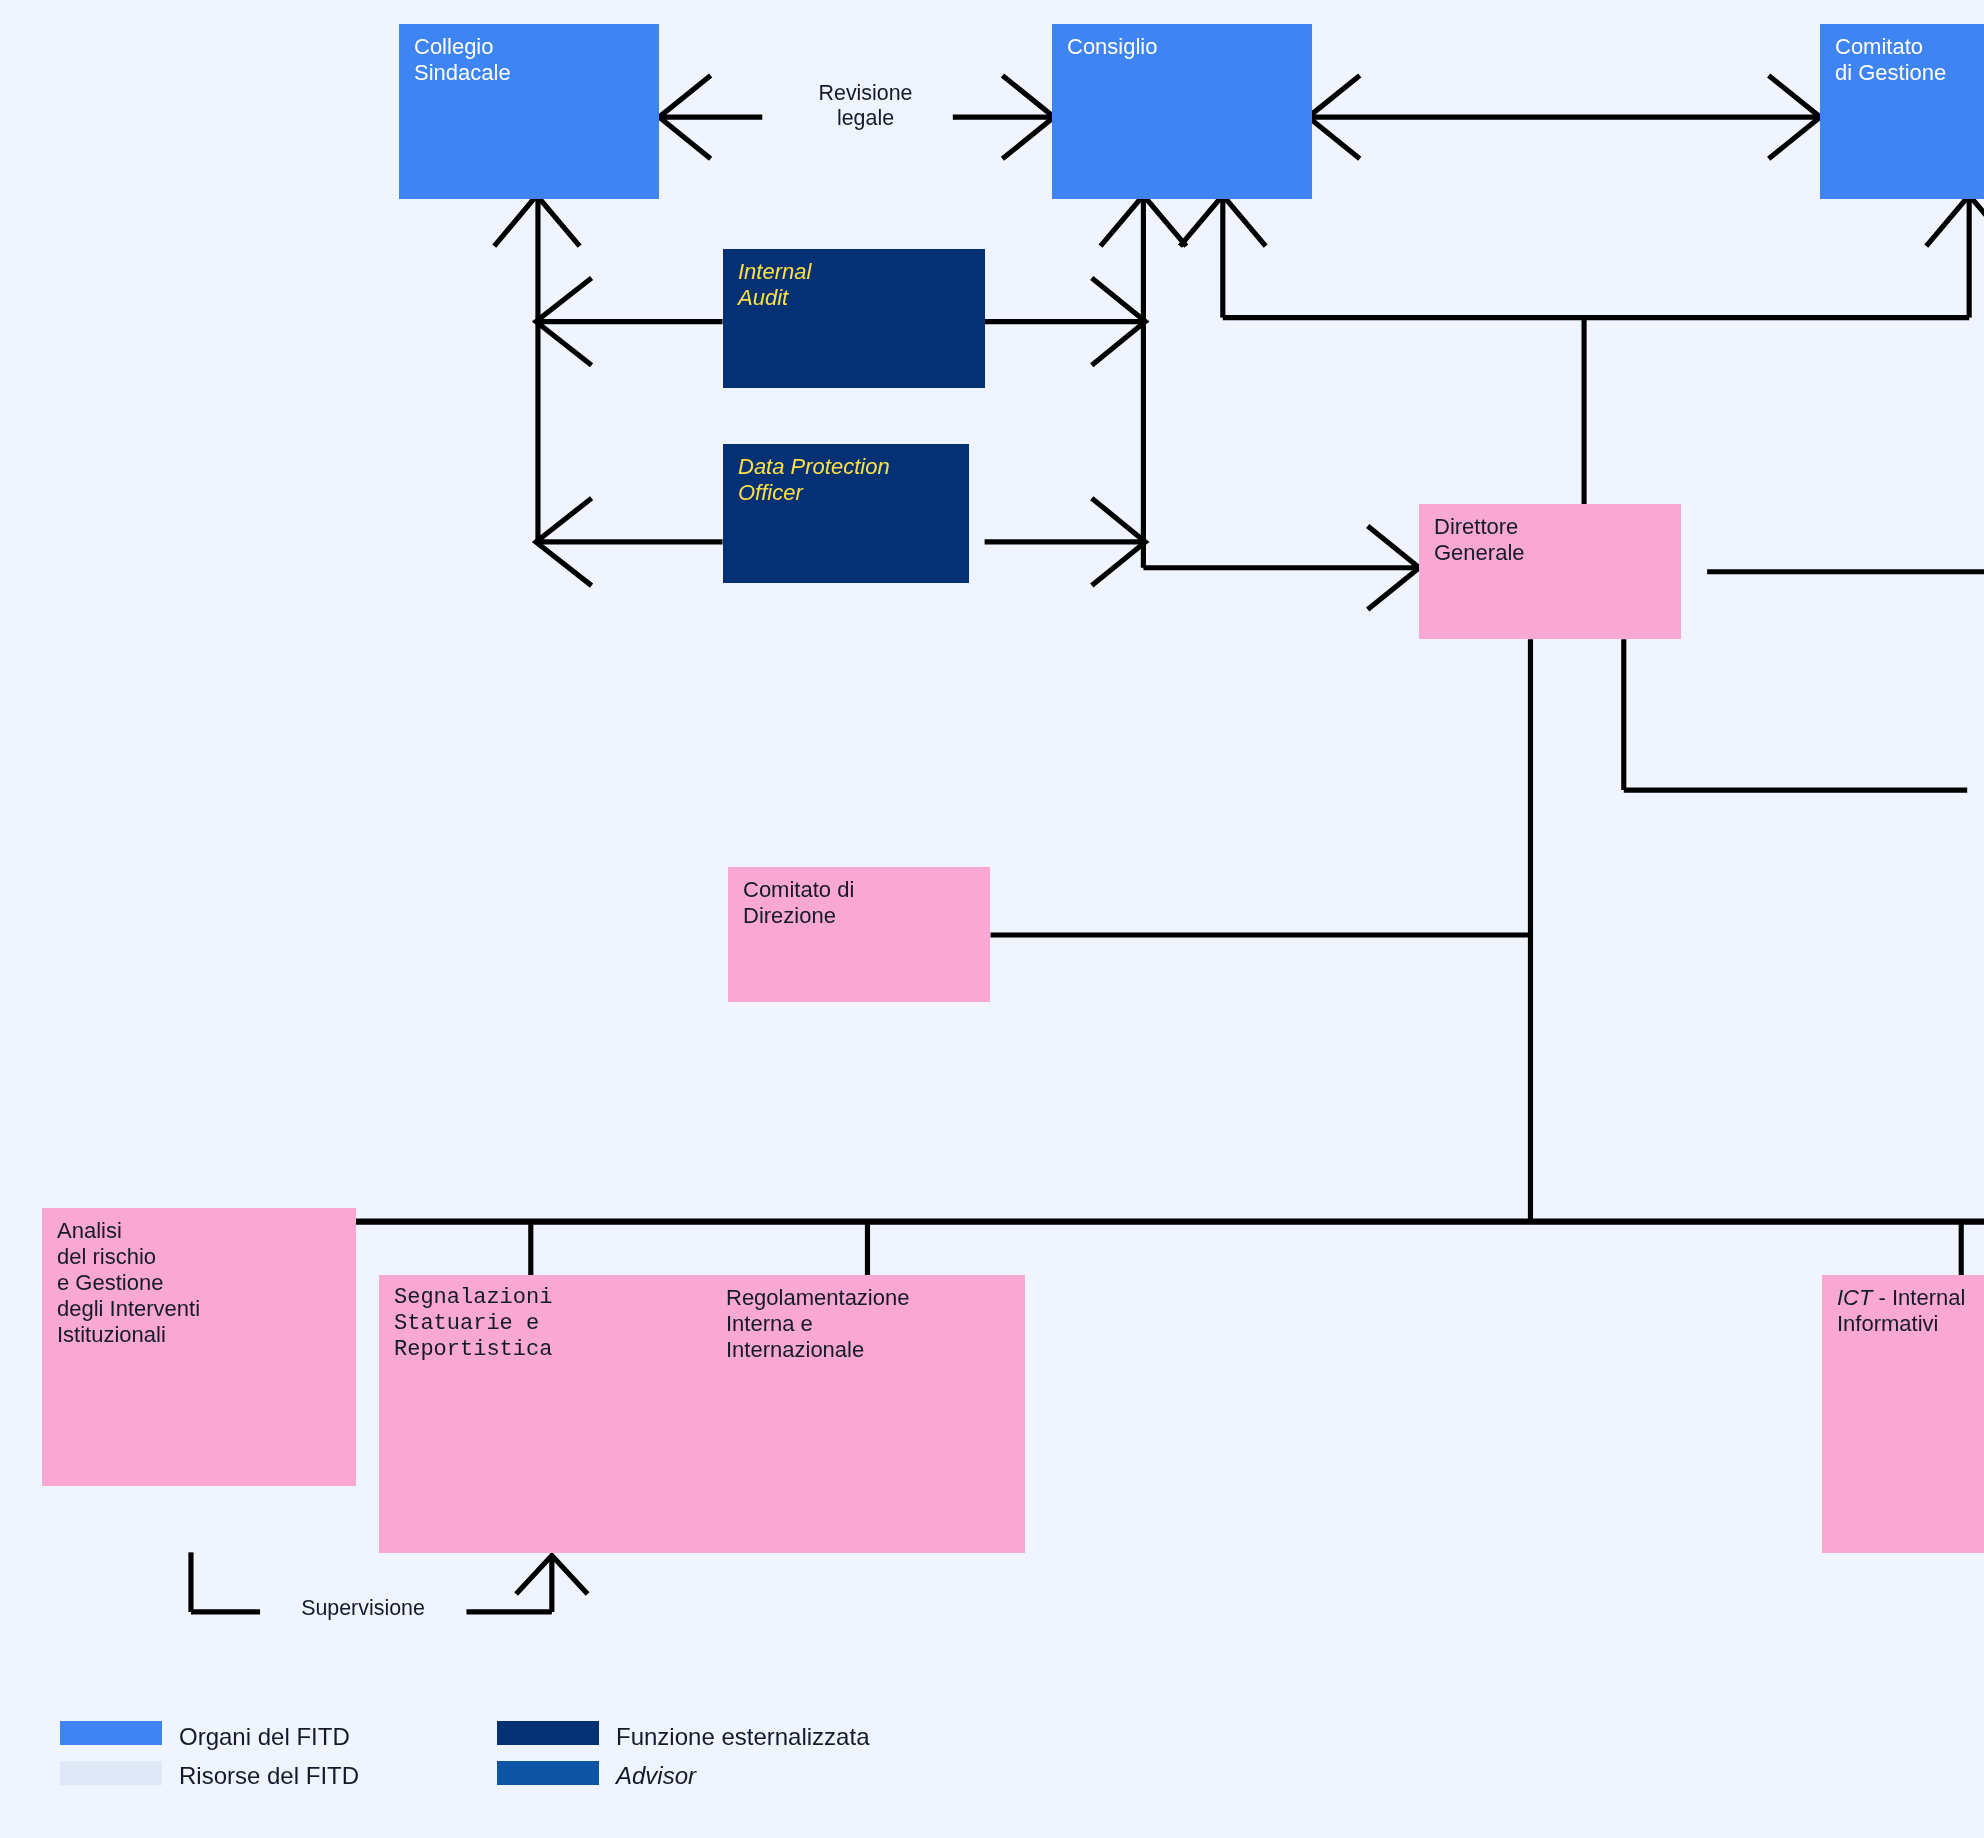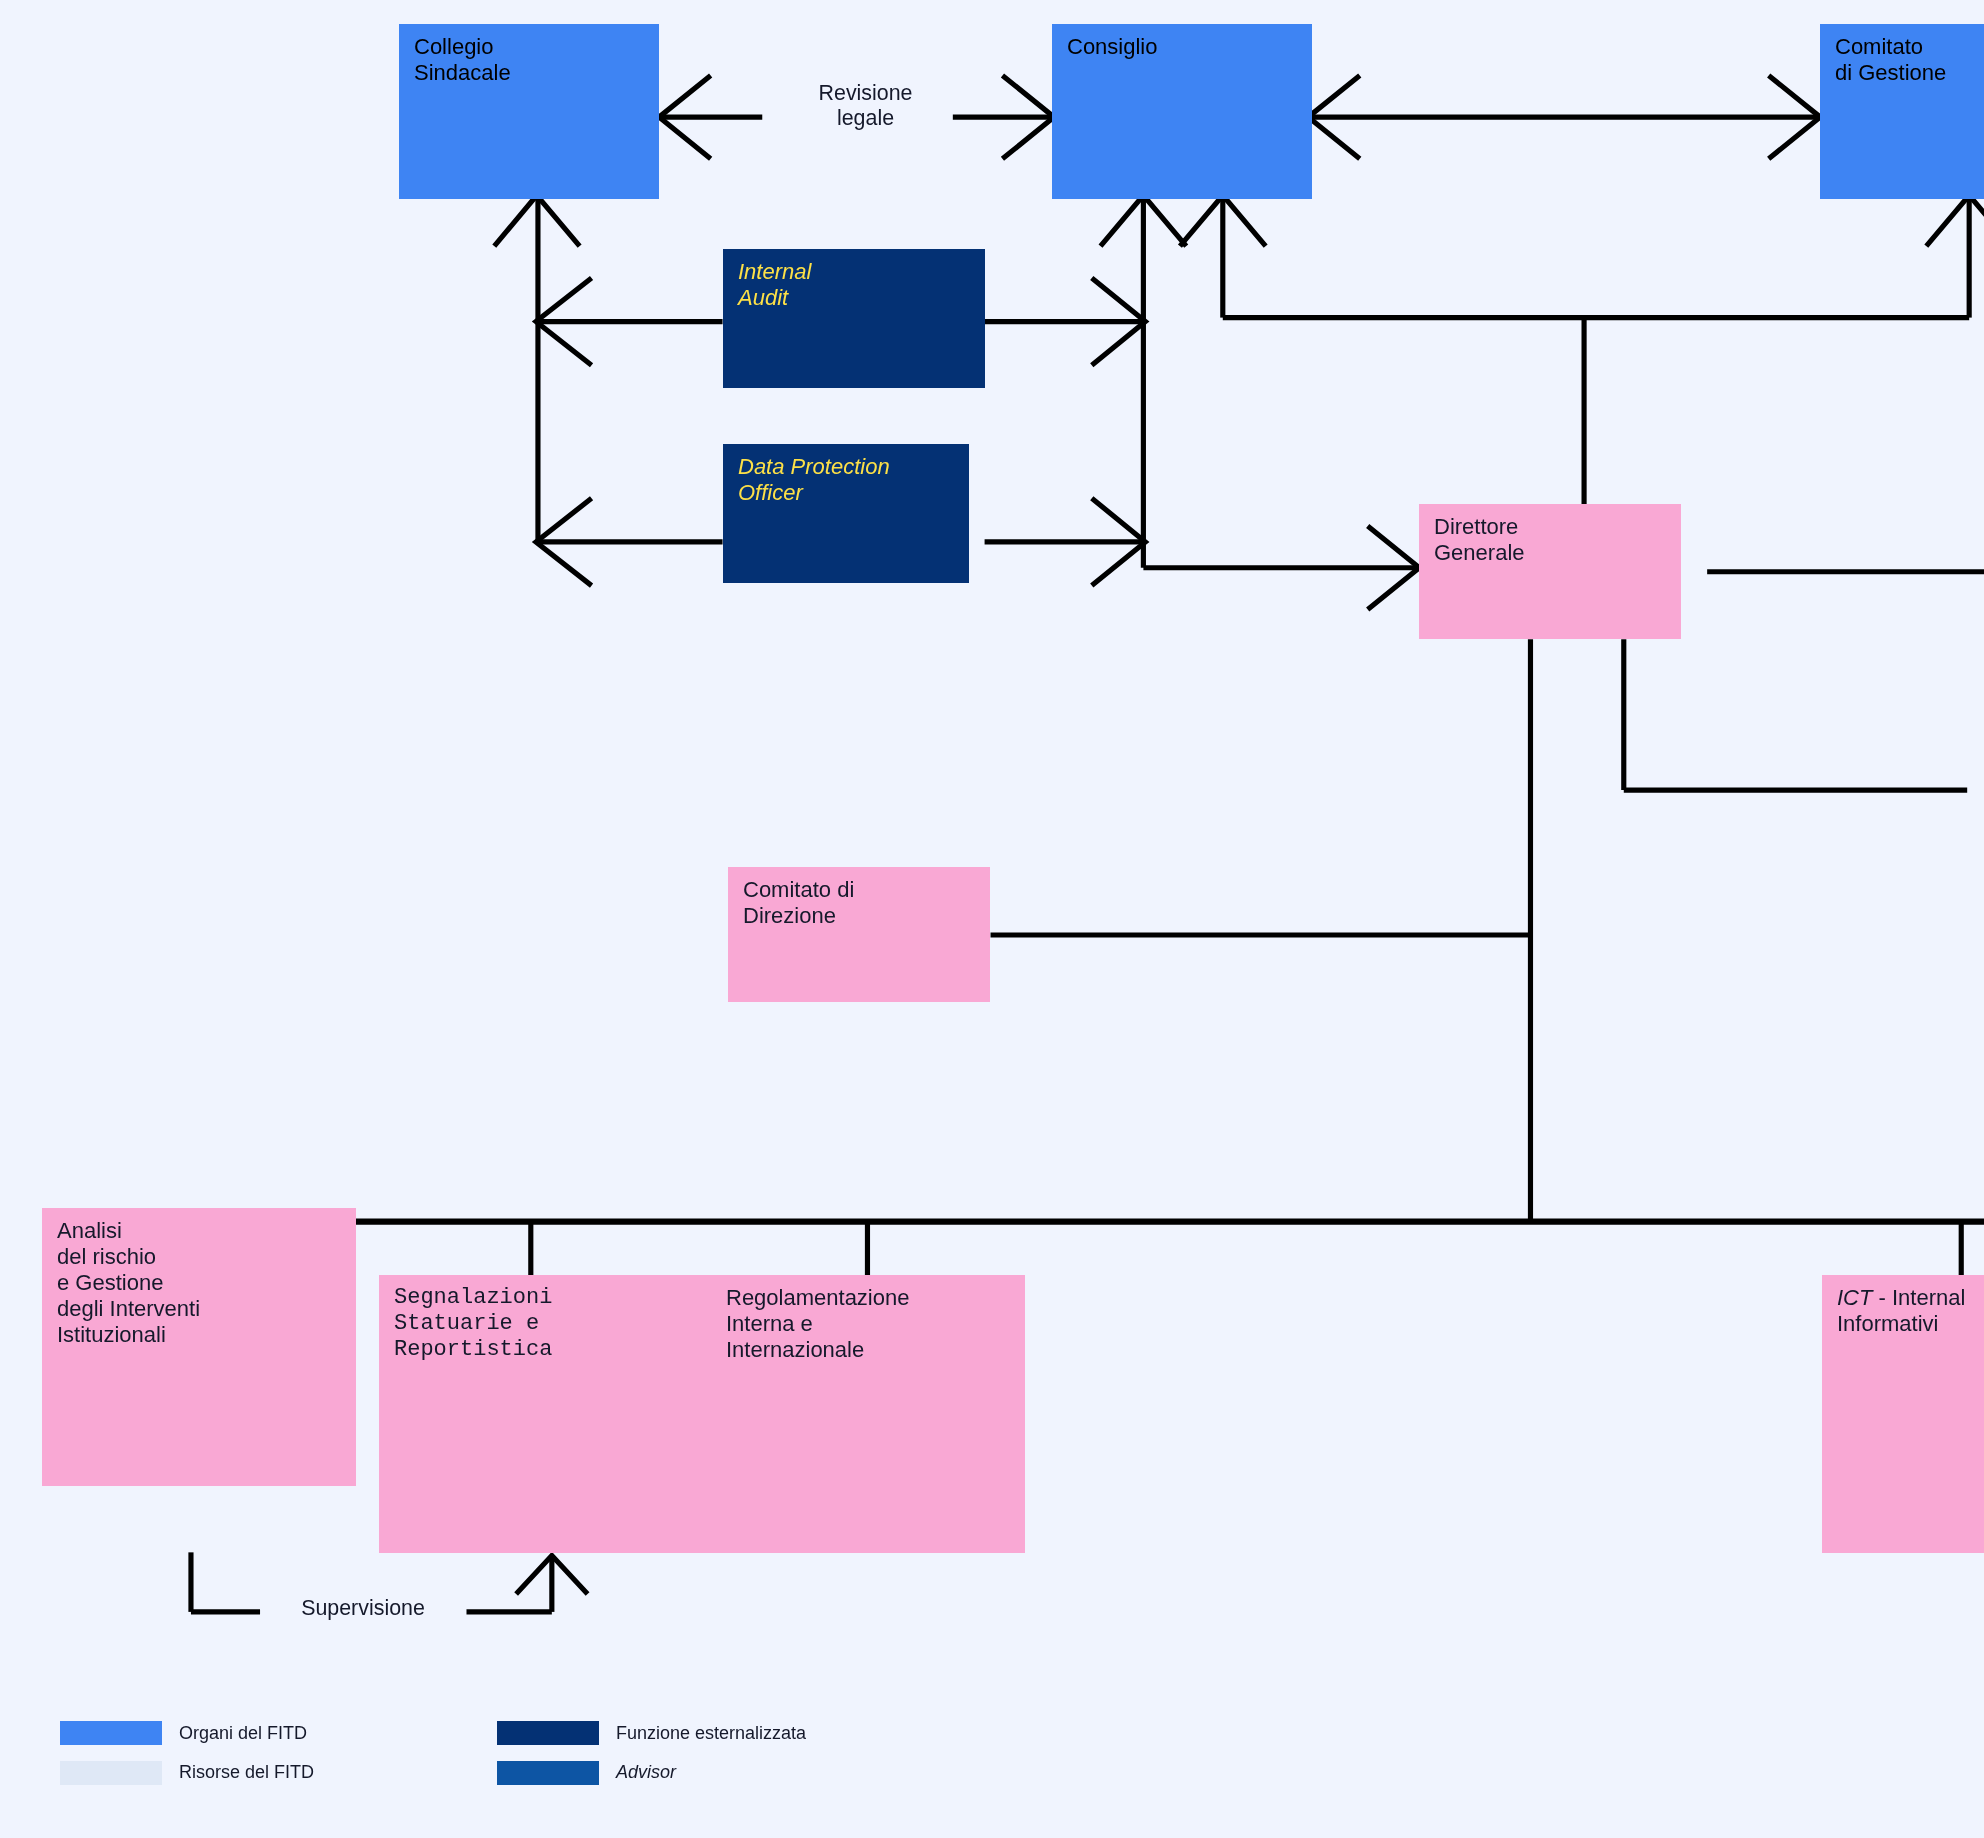--- a/index.html
+++ b/index.html
@@ -10,34 +10,34 @@
     overflow:hidden;
   }
   #stage{position:relative;width:3161px;height:1839px;}
   svg.layer{position:absolute;left:0;top:0;width:3161px;height:1839px;overflow:visible;}
   .node{position:absolute;box-sizing:border-box;}
   .node .lbl{
     position:absolute;left:15px;top:10.3px;right:4px;
     line-height:1.18;white-space:pre-wrap;
   }
   .organ{background:#3E84F3;}
-  .organ .lbl{color:#000000;font-size:22px;}
+  .organ .lbl{color:#ffffff;font-size:22px;}
   .risorsa{background:#f9a8d4;}
   .risorsa .lbl{color:#15192B;font-size:22px;}
   .esterna{background:#043174;}
   .esterna .lbl{color:#fde047;font-size:22px;font-style:italic;}
   .edge-label{
     position:absolute;color:#15192B;font-size:21.4px;line-height:1.18;
     white-space:pre-wrap;
   }
   .edge-label.ital{font-style:italic;}
   .it{font-style:italic;}
   .legend{position:absolute;}
   .legend-sw{position:absolute;width:102px;height:24px;}
-  .legend-tx{position:absolute;font-size:18px;color:#15192B;white-space:nowrap;}
+  .legend-tx{position:absolute;font-size:24px;color:#15192B;white-space:nowrap;}
   .legend-tx.ital{font-style:italic;}
 </style>
 </head>
 <body>
 
 <div id="stage">
 
   <svg class="layer" viewBox="0 0 7962 4632" preserveAspectRatio="none">
     <g stroke="#000000" stroke-width="13" fill="none" stroke-linecap="butt">
 

